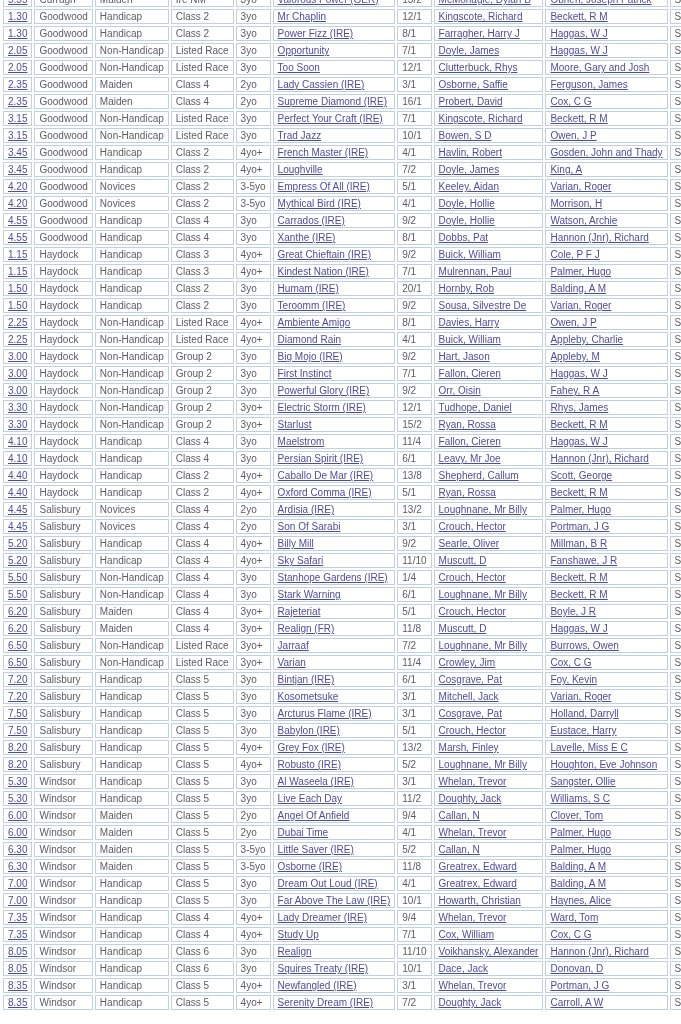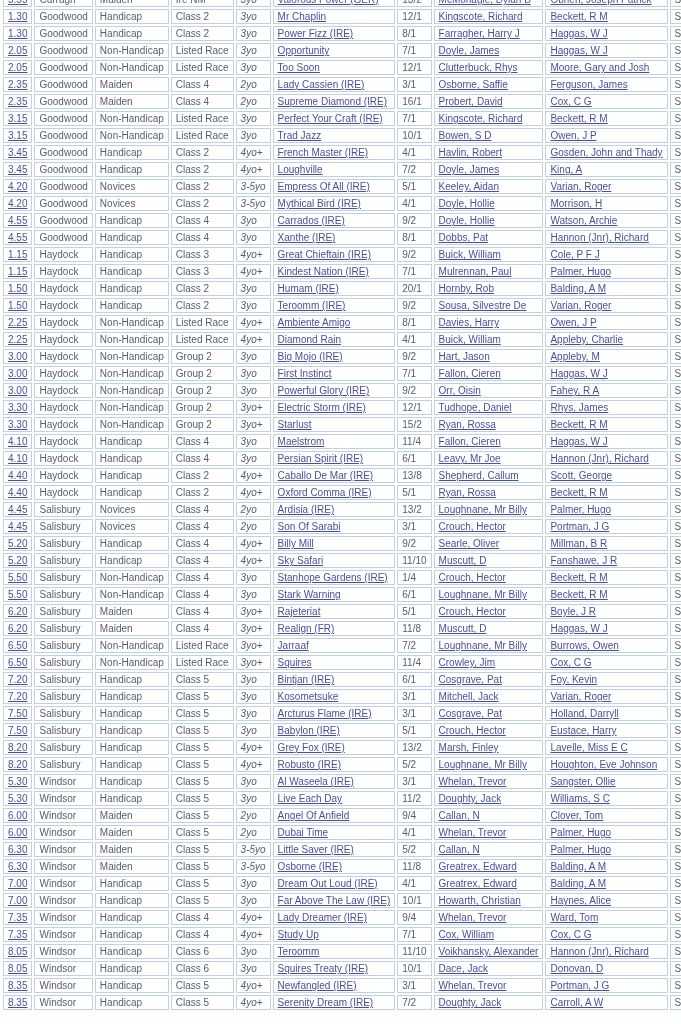--- a/index.html
+++ b/index.html
@@ -29,21 +29,21 @@
     padding: 1px 4px;
     color: #5c5c68;
     white-space: nowrap;
     overflow: hidden;
     vertical-align: middle;
   }
   td.c-time    { width: 48px; }
   td.c-course  { width: 42px; margin-top: 22px; }
   td.c-type    { width: 56px; }
   td.c-class   { width: 44px; }
-  td.c-age     { width: 27px; font-style: italic; }
+  td.c-age     { width: 27px; }
   td.c-horse   { width: 104px; }
   td.c-odds    { width: 20px; }
   td.c-jockey  { width: 92px; }
   td.c-trainer { width: 97px; margin-left: 24px; }
   td.c-status  { width: 44px; }
   a.cell-link {
     color: #4d4d9e;
     text-decoration: underline;
     cursor: pointer;
   }
@@ -521,21 +521,21 @@
           <td class="c-jockey"><a class="cell-link">Loughnane, Mr Billy</a></td>
           <td class="c-trainer"><a class="cell-link">Burrows, Owen</a></td>
           <td class="c-status">Still to Run</td>
         </tr>
         <tr>
           <td class="c-time"><a class="cell-link">6.50</a></td>
           <td class="c-course">Salisbury</td>
           <td class="c-type">Non-Handicap</td>
           <td class="c-class">Listed Race</td>
           <td class="c-age">3yo+</td>
-          <td class="c-horse"><a class="cell-link">Squires</a></td>
+          <td class="c-horse"><a class="cell-link">Varian</a></td>
           <td class="c-odds">11/4</td>
           <td class="c-jockey"><a class="cell-link">Crowley, Jim</a></td>
           <td class="c-trainer"><a class="cell-link">Cox, C G</a></td>
           <td class="c-status">Still to Run</td>
         </tr>
         <tr>
           <td class="c-time"><a class="cell-link">7.20</a></td>
           <td class="c-course">Salisbury</td>
           <td class="c-type">Handicap</td>
           <td class="c-class">Class 5</td>
@@ -725,21 +725,21 @@
           <td class="c-jockey"><a class="cell-link">Cox, William</a></td>
           <td class="c-trainer"><a class="cell-link">Cox, C G</a></td>
           <td class="c-status">Still to Run</td>
         </tr>
         <tr>
           <td class="c-time"><a class="cell-link">8.05</a></td>
           <td class="c-course">Windsor</td>
           <td class="c-type">Handicap</td>
           <td class="c-class">Class 6</td>
           <td class="c-age">3yo</td>
-          <td class="c-horse"><a class="cell-link">Teroomm</a></td>
+          <td class="c-horse"><a class="cell-link">Realign</a></td>
           <td class="c-odds">11/10</td>
           <td class="c-jockey"><a class="cell-link">Voikhansky, Alexander</a></td>
           <td class="c-trainer"><a class="cell-link">Hannon (Jnr), Richard</a></td>
           <td class="c-status">Still to Run</td>
         </tr>
         <tr>
           <td class="c-time"><a class="cell-link">8.05</a></td>
           <td class="c-course">Windsor</td>
           <td class="c-type">Handicap</td>
           <td class="c-class">Class 6</td>

